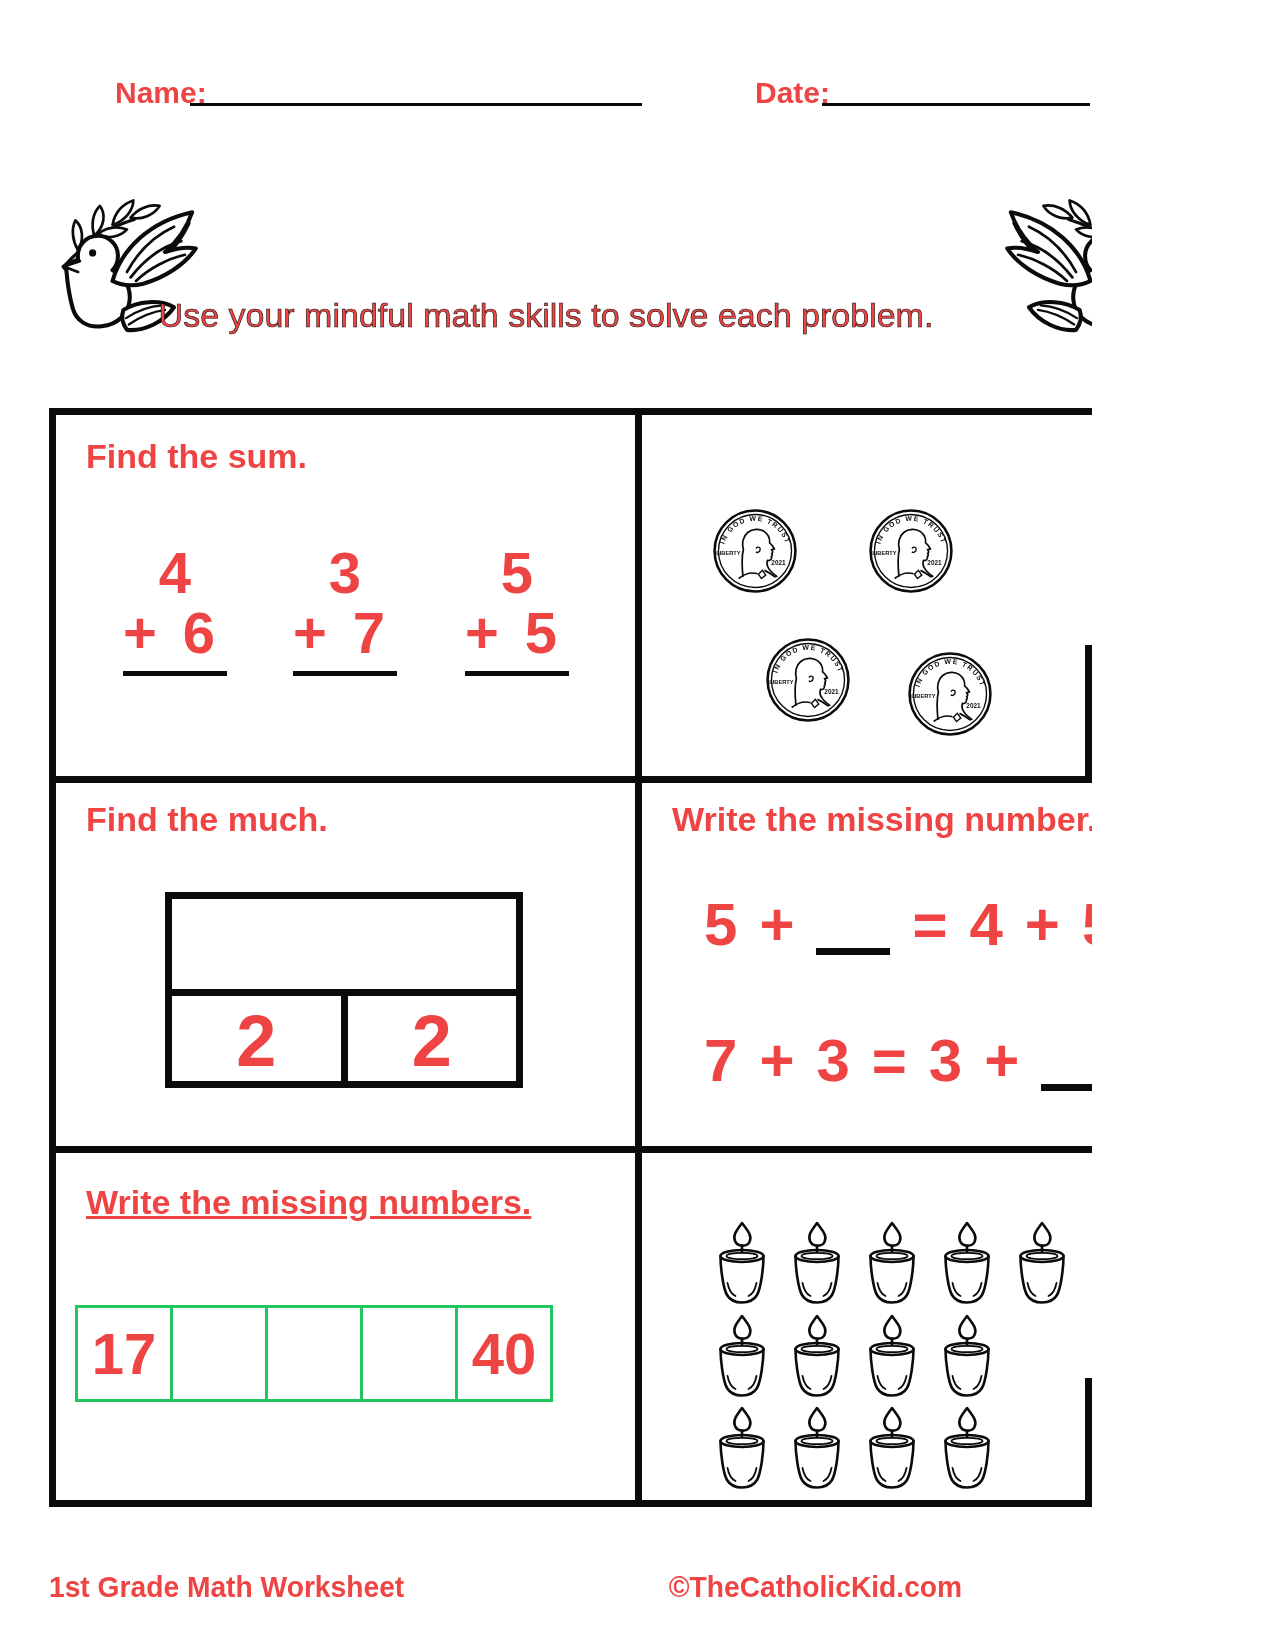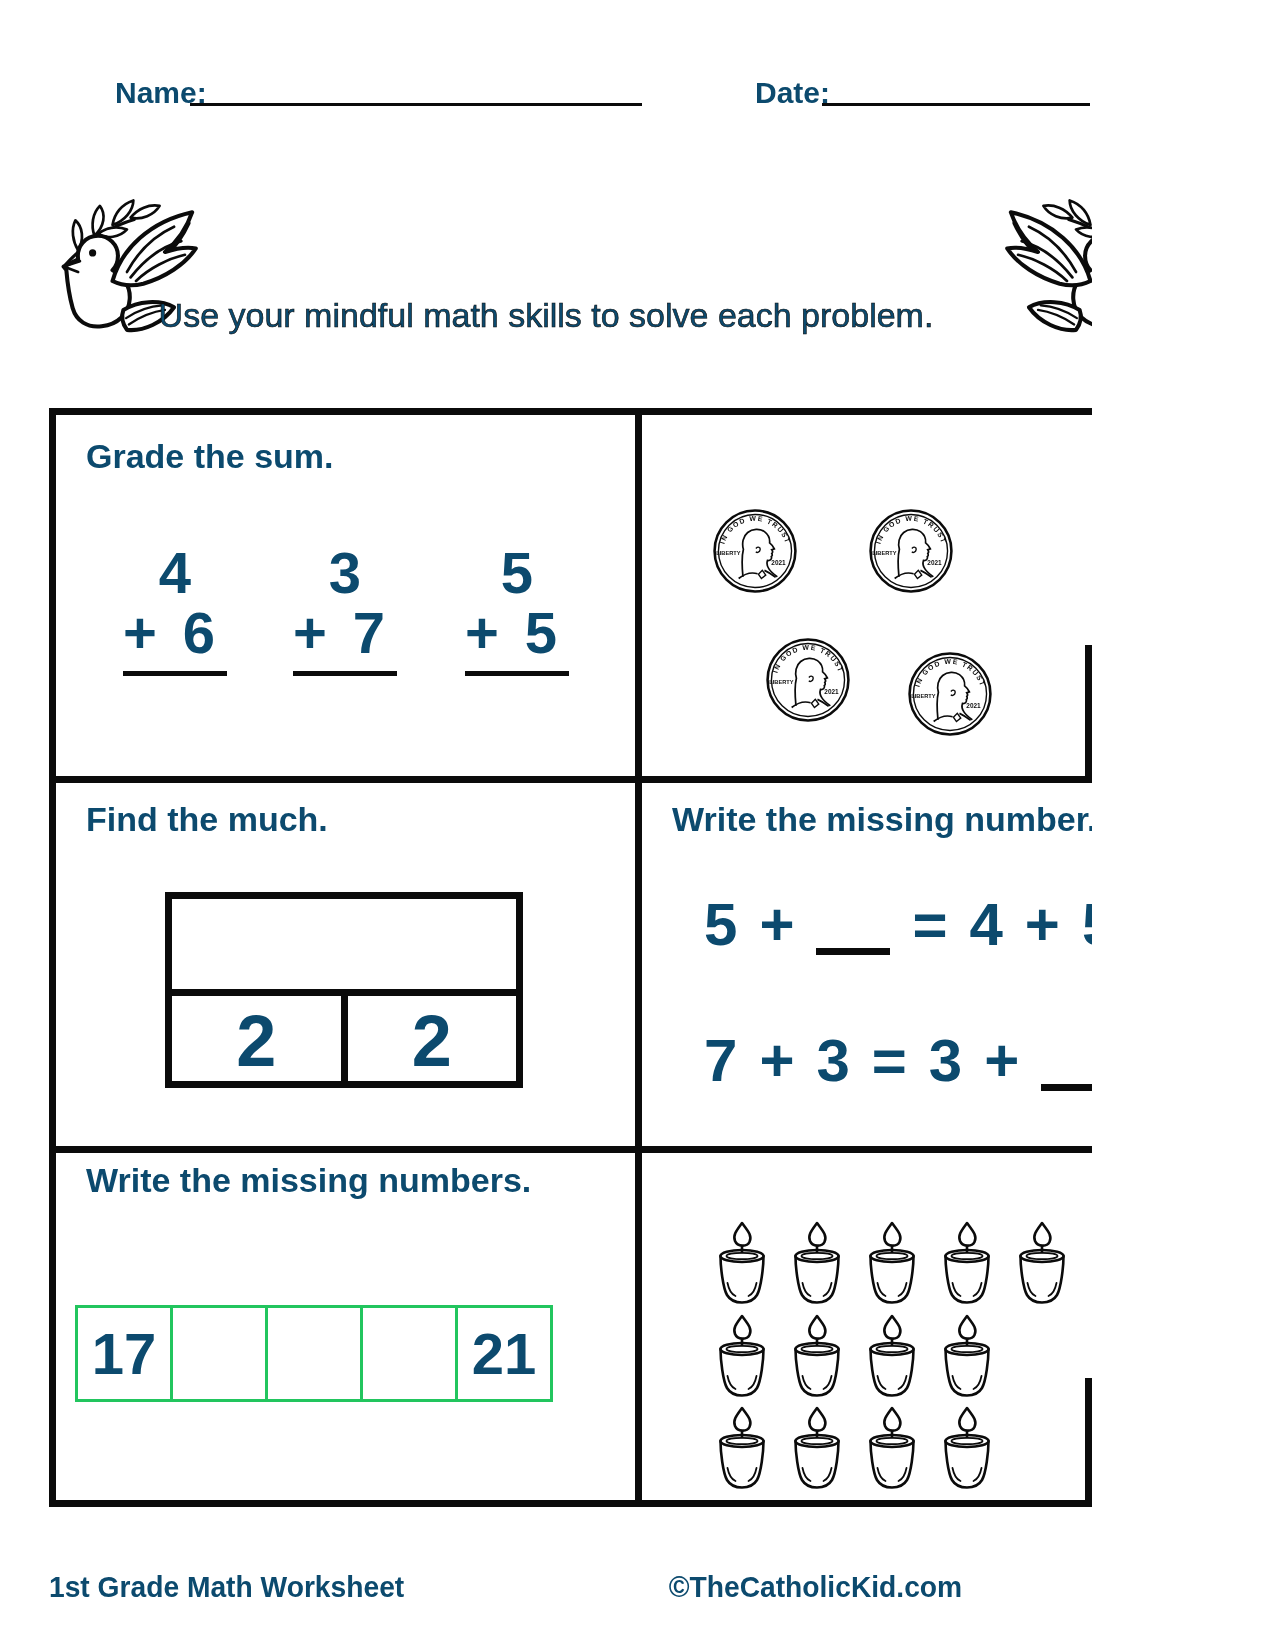--- a/index.html
+++ b/index.html
@@ -1,17 +1,17 @@
 <!DOCTYPE html>
 <html><head>
 <meta charset="utf-8">
 <style>
   html,body{margin:0;padding:0;background:#fff;}
   .page{position:relative;width:1092px;height:1650px;background:#fff;overflow:hidden;
-        font-family:"Liberation Sans",sans-serif;color:#0c4a6e;}
+        font-family:"Liberation Sans",sans-serif;color:#ef4444;}
   
   .hdr-label{position:absolute;font-size:30px;font-weight:bold;}
   .hdr-line{position:absolute;height:3px;background:#0b0b0b;}
   
   .title-wrap{position:absolute;left:0;right:0;top:168px;text-align:center;}
   .title-text{display:inline-block;font-size:130px;font-weight:bold;line-height:1;
               letter-spacing:-1px;white-space:nowrap;transform:scaleX(0.56);
               -webkit-text-stroke:5px #0b0b0b;}
   .subtitle{position:absolute;left:0;right:0;top:296px;text-align:center;font-size:34px;
             -webkit-text-stroke:0.6px #0b0b0b;}
@@ -20,21 +20,21 @@
   .dove.flip svg{transform:scaleX(-1);}
   
   .grid{position:absolute;left:49px;top:408px;width:1169px;height:1099px;
         border:7px solid #0b0b0b;box-sizing:border-box;display:grid;
         grid-template-columns:586px 1fr;grid-template-rows:368px 370px 1fr;}
   .cell{position:relative;box-sizing:border-box;}
   .b-r{border-right:7px solid #0b0b0b;}
   .b-b{border-bottom:7px solid #0b0b0b;}
   .cell-title{position:absolute;left:30px;top:22px;font-size:34px;font-weight:bold;white-space:nowrap;}
   .row2 .cell-title{top:17px;}
-  .row3 .cell-title{top:8px;}
+  .row3 .cell-title{top:30px;text-decoration:underline;}
   
   .add-prob{position:absolute;width:104px;top:128px;font-size:58px;font-weight:bold;line-height:1.04;}
   .add-top{text-align:center;}
   .add-bottom{display:flex;justify-content:space-between;align-items:baseline;padding-right:12px;}
   .add-line{margin-top:7px;border-bottom:5px solid #0b0b0b;}
   
   .penny{position:absolute;width:86px;height:86px;}
   .answer-box{position:absolute;right:0;bottom:0;box-sizing:border-box;
               border:7px solid #0b0b0b;border-right:none;border-bottom:none;background:#fff;}
   
@@ -113,21 +113,21 @@
       <circle cx="62" cy="85" r="4" fill="#0b0b0b" stroke="none"></circle>
       <path d="M30 100 L48 94 M30 100 L46 106" stroke-width="3"></path>
     </svg>
   </div>
 
   <div class="subtitle">Use your mindful math skills to solve each problem.</div>
 
   <div class="grid">
 
     <div class="cell b-r b-b row1">
-      <div class="cell-title">Grade the sum.</div>
+      <div class="cell-title">Find the sum.</div>
       <div id="sum-problems">
           <div class="add-prob" style="left: 67px;">
             <div class="add-top">4</div>
             <div class="add-bottom">
               <span>+</span>
               <span>6</span>
             </div>
             <div class="add-line"></div>
           </div>
           <div class="add-prob" style="left: 237px;">
@@ -246,21 +246,21 @@
         </div>
     </div>
 
     <div class="cell b-r row3">
       <div class="cell-title">Write the missing numbers.</div>
       <div class="seq" id="seq-boxes">
           <div class="seq-box">17</div>
           <div class="seq-box"></div>
           <div class="seq-box"></div>
           <div class="seq-box"></div>
-          <div class="seq-box">21</div>
+          <div class="seq-box">40</div>
         </div>
     </div>
 
     <div class="cell row3">
       <div id="candle-area">
           <div class="candle" style="left: 74px; top: 67px;"><svg viewBox="0 0 52 86" fill="none" stroke="#0b0b0b" stroke-width="2.6" stroke-linecap="round" stroke-linejoin="round">
   <path fill="#fff" d="M4.5 36 C4.5 47 7 68 11 75 C14 80 20 82.5 26 82.5 C32 82.5 38 80 41 75 C45 68 47.5 47 47.5 36 Z"></path>
   <path d="M11.5 63 C13 70.5 16 74.5 19.5 76" stroke-width="1.8"></path>
   <path d="M40.5 63 C39 70.5 36 74.5 32.5 76" stroke-width="1.8"></path>
   <ellipse cx="26" cy="36" rx="21.5" ry="6" fill="#fff"></ellipse>

